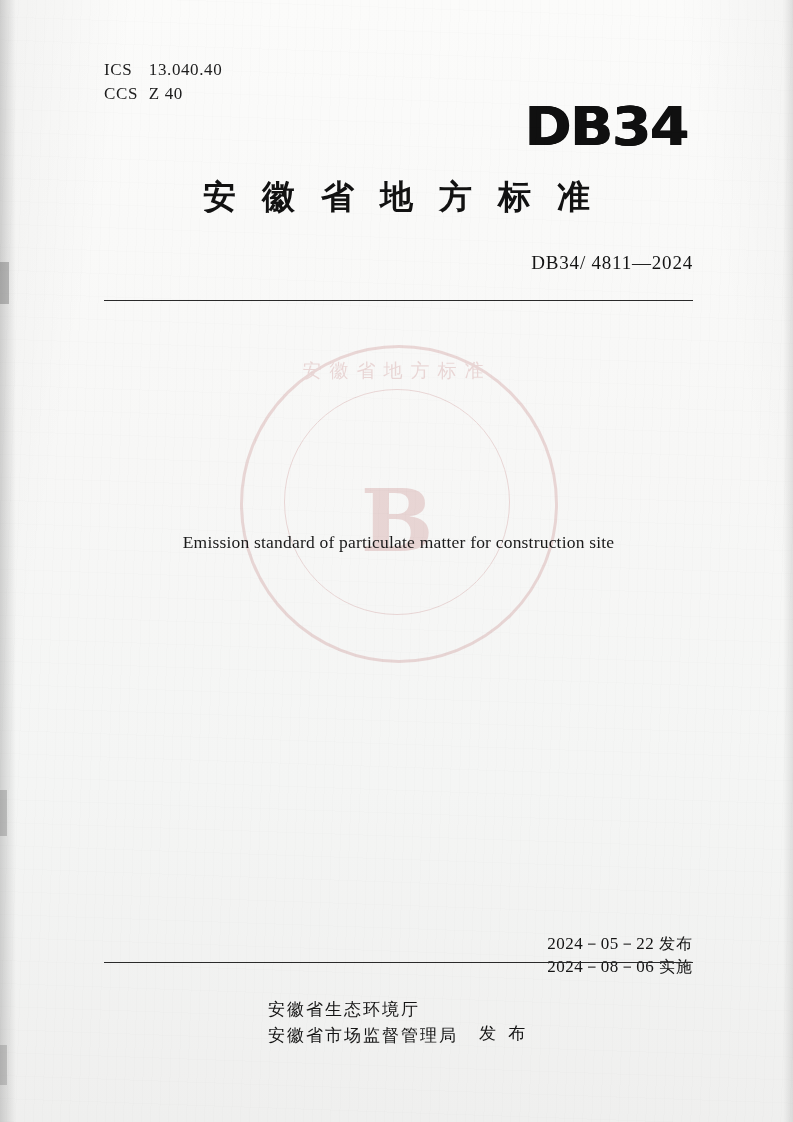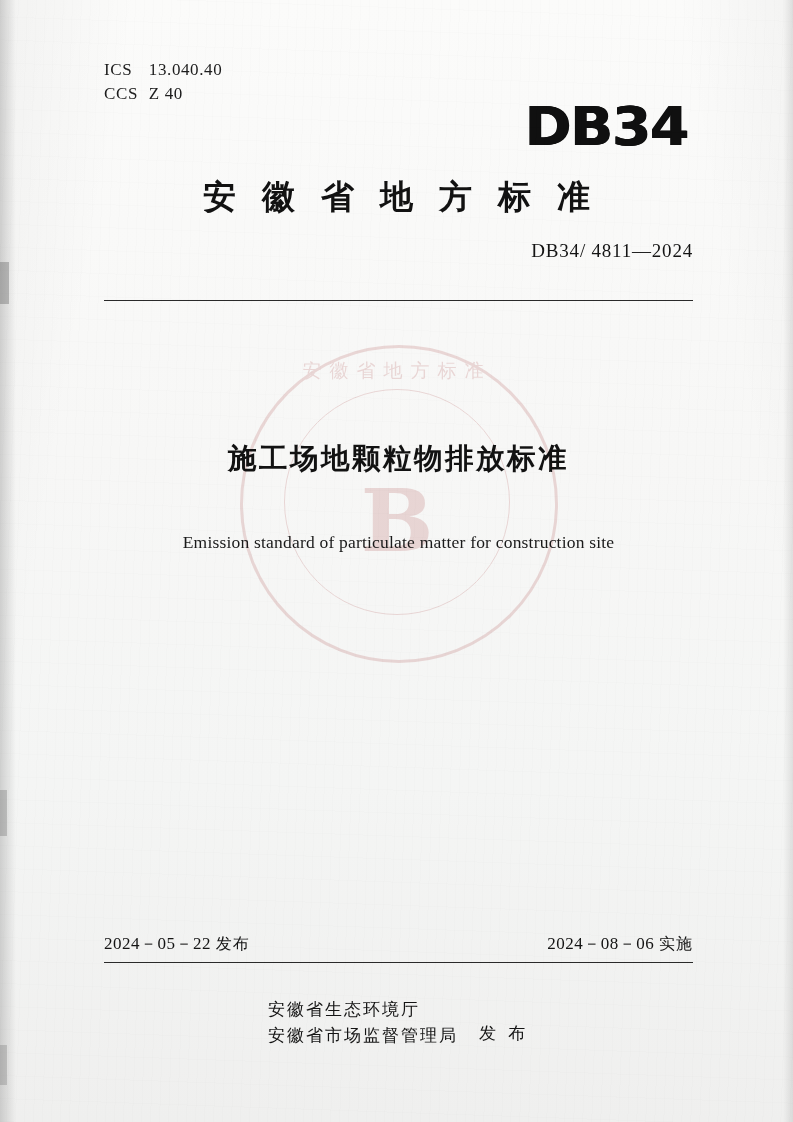--- a/index.html
+++ b/index.html
@@ -148,21 +148,21 @@
     font-size: 33px;
     font-weight: 700;
     letter-spacing: 26px;
     text-indent: 26px;
     color: #121212;
   }
 
   .std-number {
     position: absolute;
     right: 100px;
-    top: 240px;
+    top: 252px;
     font-family: "Liberation Serif", serif;
     font-size: 19px;
     letter-spacing: .8px;
     color: #141414;
   }
 
   .rule-top {
     position: absolute;
     left: 104px;
     right: 100px;
@@ -201,20 +201,21 @@
     left: 104px;
     right: 100px;
     top: 932px;
     display: flex;
     justify-content: space-between;
     align-items: flex-end;
     font-family: "Liberation Serif", serif;
     font-size: 17px;
     letter-spacing: .5px;
     color: #141414;
+    flex-direction: column;
   }
   .dates-row .date-issue .cn,
   .dates-row .date-effective .cn {
     font-family: "DejaVu Sans", sans-serif;
     font-size: 16px;
     letter-spacing: 1px;
   }
 
   .rule-bottom {
     position: absolute;
@@ -275,21 +276,20 @@
   </div>
 
   <div class="db-logo">DB34</div>
 
   <div class="std-title">安徽省地方标准</div>
 
   <div class="std-number">DB34/ 4811—2024</div>
 
   <div class="rule-top"></div>
 
-  <div class="doc-title-cn">施工场地颗粒物排放标准</div>
   <div class="doc-title-en">Emission standard of particulate matter for construction site</div>
 
   <div class="dates-row">
     <div class="date-issue">
       <span>2024－05－22</span>
       <span class="cn">发布</span>
     </div>
     <div class="date-effective">
       <span>2024－08－06</span>
       <span class="cn">实施</span>

